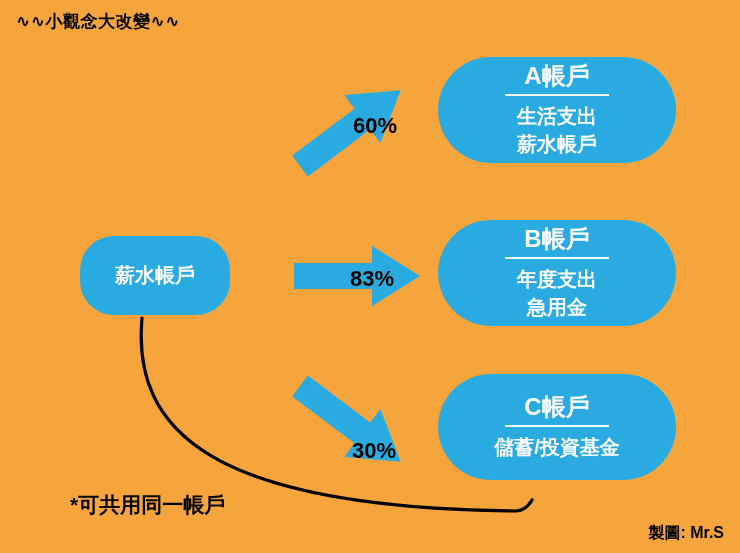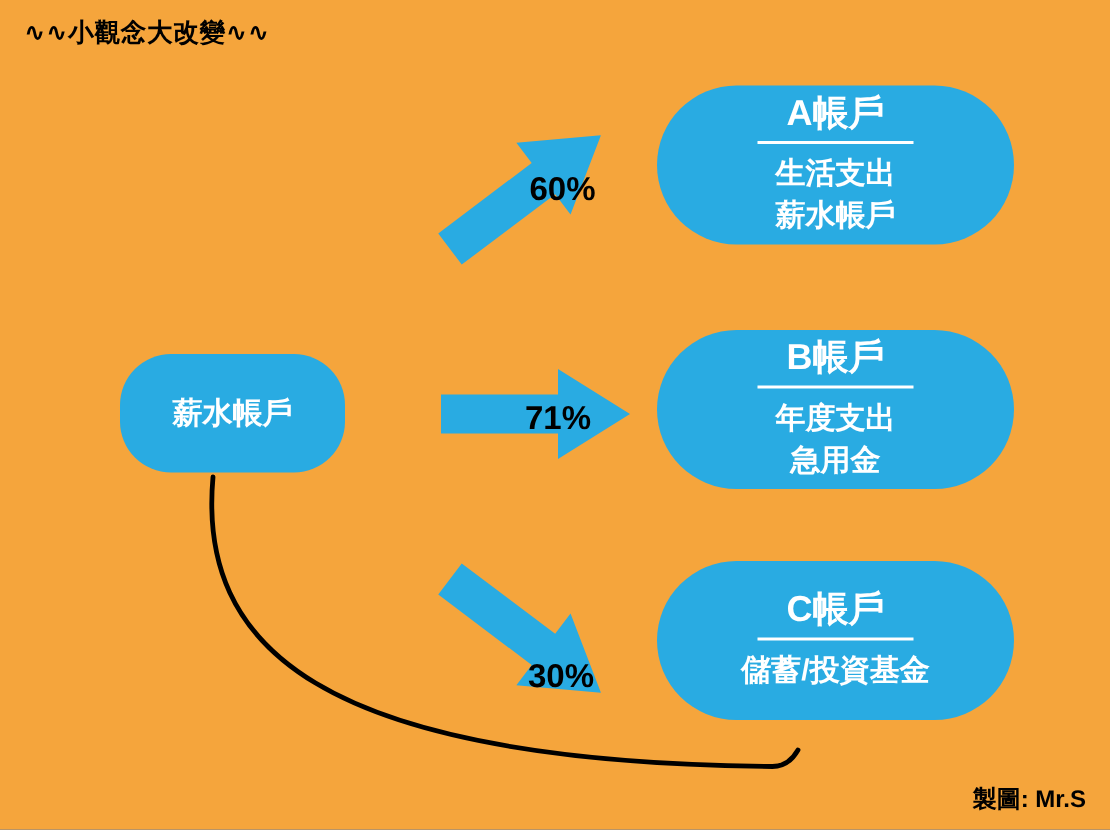--- a/index.html
+++ b/index.html
@@ -53,21 +53,21 @@
       <polygon class="arrow" points="0,-13 78,-13 78,-30 126,0 78,30 78,13 0,13"></polygon>
     </g>
     <path class="curve" d="M142,318 C132,430 210,508 515,511 C523,511 528,507 532,500"></path>
   </svg>
 
   <div class="pill">
     <span>薪水帳戶</span>
   </div>
 
   <div class="pct" style="left:353px;top:113px">60%</div>
-  <div class="pct" style="left:350px;top:266px">71%</div>
+  <div class="pct" style="left:350px;top:266px">83%</div>
   <div class="pct" style="left:352px;top:438px">30%</div>
 
   <div class="account" style="top:57px">
     <div class="acc-name">A帳戶</div>
     <div class="acc-divider"></div>
     <div class="acc-item">生活支出</div>
     <div class="acc-item">薪水帳戶</div>
   </div>
 
   <div class="account" style="top:220px">
@@ -76,16 +76,17 @@
     <div class="acc-item">年度支出</div>
     <div class="acc-item">急用金</div>
   </div>
 
   <div class="account" style="top:374px">
     <div class="acc-name">C帳戶</div>
     <div class="acc-divider"></div>
     <div class="acc-item">儲蓄/投資基金</div>
   </div>
 
+  <div class="footnote">*可共用同一帳戶</div>
 
   <div class="credit">製圖: Mr.S</div>
 
 </div>
 
 </body></html>

